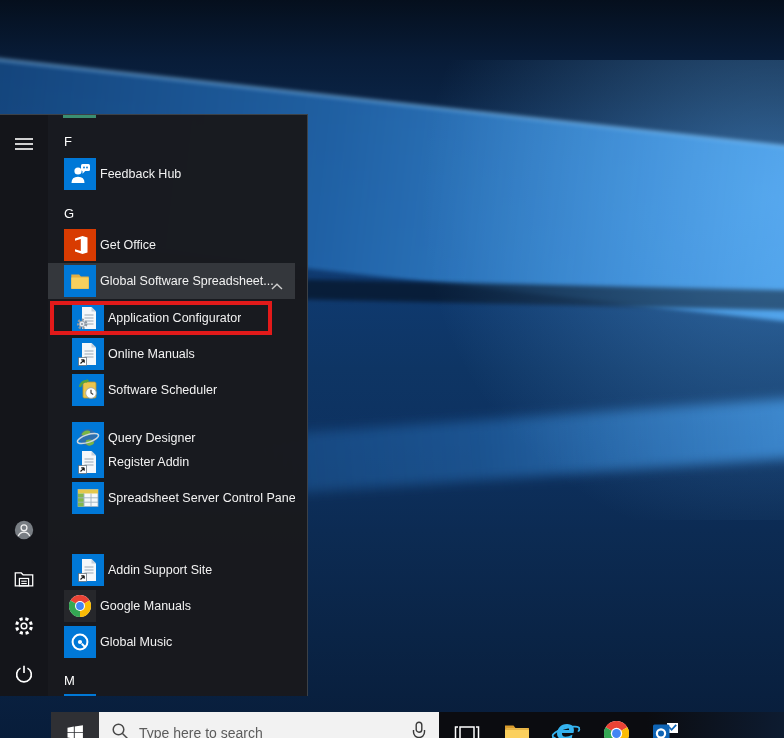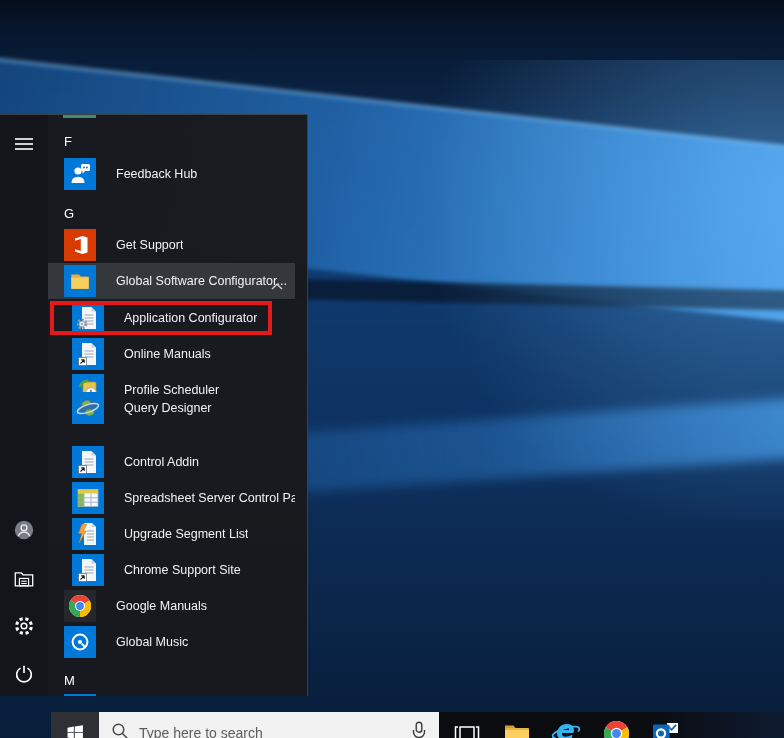--- a/index.html
+++ b/index.html
@@ -36,21 +36,21 @@
   .mheader { position:absolute; left:0; right:12px; padding-left:16px; display:flex;
     align-items:center; color:#fff; font-size:13px; }
   .mrow { position:absolute; left:0; right:12px; height:36px; display:flex; align-items:center; }
   .mrow.selected { background:#34373c; }
   .tile { width:32px; height:32px; flex:0 0 32px; display:flex; align-items:center;
     justify-content:center; background:#0078d7; }
   .tile.dark { background:#26272b; }
   .tile.orange { background:#d83b01; }
   .top .tile { margin-left:16px; }
   .sub .tile { margin-left:24px; }
-  .mlabel { margin-left:20px; color:#f2f2f2; font-size:12.5px; white-space:nowrap;
+  .mlabel { margin-left:4px; color:#f2f2f2; font-size:12.5px; white-space:nowrap;
     overflow:hidden; }
   .chev { position:absolute; right:12px; top:13px; }
   .sliver-top { position:absolute; left:63px; top:0; width:33px; height:2.5px; background:#3b8f71; }
   .sliver-bottom { position:absolute; left:64px; bottom:0; width:32px; height:2px; background:#0078d7; }
   .red-box { position:absolute; left:50px; top:186px; width:222px; height:34px;
     border:4px solid #e21a1a; z-index:9; pointer-events:none; }
 
   
   .taskbar { position:absolute; left:3px; bottom:0; width:784px; height:26px; z-index:10;
     background:linear-gradient(90deg,#0b0c10 0%,#0b0c10 76%,#0d1a2e 92%,#0e2138 100%);margin-left:48px; }
@@ -150,31 +150,31 @@
       <div class="mheader" style="top:81px;height:34px">
         <span>G</span>
       </div>
 
       <div class="mrow top" style="top:112px">
         <span class="tile orange">
           <svg width="24" height="24" viewBox="0 0 24 24">
             <path d="M7 5.5 L14.5 3 L19.5 4.5 V19.5 L14.5 21 L7 18.5 V16.3 L12.8 18 V6 L7 7.7 Z" fill="#fff"></path>
           </svg>
         </span>
-        <span class="mlabel">Get Support</span>
+        <span class="mlabel">Get Office</span>
       </div>
 
       <div class="mrow top selected" style="top:148px">
         <span class="tile">
           <svg width="22" height="22" viewBox="0 0 24 24">
             <path d="M2.5 5 h8.5 l2 2.2 h8.5 v13.3 h-19 z" fill="#e3ae41"></path>
             <path d="M2.5 8.2 h19 v12.3 h-19 z" fill="#f7cf5d"></path>
           </svg>
         </span>
-        <span class="mlabel">Global Software Configurator...</span>
+        <span class="mlabel">Global Software Spreadsheet...</span>
         <span class="chev">
           <svg width="12" height="7" viewBox="0 0 12 7">
               <path d="M1 6 L6 1.3 L11 6" stroke="#cfcfcf" stroke-width="1.4" fill="none"></path>
             </svg>
         </span>
       </div>
 
       <div class="mrow sub" style="top:185px">
         <span class="tile">
           <svg width="22" height="24" viewBox="0 0 22 24">
@@ -214,24 +214,24 @@
       <div class="mrow sub" style="top:257px">
         <span class="tile">
           <svg width="24" height="24" viewBox="0 0 24 24">
             <rect x="7" y="4" width="13" height="16" rx="1.5" fill="#eac54e" stroke="#b8962e" stroke-width="0.8"></rect>
             <path d="M4 9 a7.5 7.5 0 0 1 7 -6" stroke="#57a33b" stroke-width="2.4" fill="none"></path>
             <path d="M11 1 l2.4 2.2 l-3.4 1.4 z" fill="#57a33b"></path>
             <circle cx="15" cy="15" r="5.3" fill="#fff" stroke="#9aa4ad" stroke-width="0.8"></circle>
             <path d="M15 11.8 v3.2 l2.2 1.6" stroke="#444" stroke-width="1.2" fill="none"></path>
           </svg>
         </span>
-        <span class="mlabel">Profile Scheduler</span>
-      </div>
-
-      <div class="mrow sub" style="top:275px">
+        <span class="mlabel">Software Scheduler</span>
+      </div>
+
+      <div class="mrow sub" style="top:305px">
         <span class="tile">
           <svg width="24" height="24" viewBox="0 0 24 24">
             <circle cx="12" cy="11.5" r="8.5" fill="#2f6fae"></circle>
             <path d="M5.5 8.5 q2 -4 6 -4 q3.5 0.2 2.5 3 q-1 2.2 -4.2 2 q-3.3 0.5 -4.3 -1z" fill="#79b544"></path>
             <path d="M10.5 14 q4 -1.5 6.5 0.8 q2 2 -0.2 3.8 q-3 2 -6 0.2 q-2.2 -2 -0.3 -4.8z" fill="#79b544"></path>
             <ellipse cx="12" cy="12.5" rx="11" ry="3.8" fill="none" stroke="#cdd6de" stroke-width="1.5" transform="rotate(-18 12 12.5)"></ellipse>
           </svg>
         </span>
         <span class="mlabel">Query Designer</span>
       </div>
@@ -243,72 +243,56 @@
             <path d="M14.5 1 l4.5 4.5 h-4.5 z" fill="#c3cfdb"></path>
             <g stroke="#9aa8b5" stroke-width="1">
                 <line x1="7.5" y1="9" x2="16.5" y2="9"></line>
                 <line x1="7.5" y1="12" x2="16.5" y2="12"></line>
                 <line x1="7.5" y1="15" x2="16.5" y2="15"></line>
               </g>
             <rect x="1.5" y="15.5" width="8" height="8" fill="#fff" stroke="#5a6570" stroke-width="0.7"></rect>
             <path d="M3.5 21.5 L7.2 17.8 M7.2 17.8 h-3 M7.2 17.8 v3" stroke="#1b1b1b" stroke-width="1.2" fill="none"></path>
           </svg>
         </span>
-        <span class="mlabel">Control Addin</span>
+        <span class="mlabel">Register Addin</span>
       </div>
 
       <div class="mrow sub" style="top:365px">
         <span class="tile">
           <svg width="24" height="24" viewBox="0 0 24 24">
             <rect x="2" y="3.5" width="20" height="17" fill="#f5f8fa" stroke="#9fb2c0" stroke-width="0.8"></rect>
             <rect x="2" y="3.5" width="20" height="4" fill="#e3c84e"></rect>
             <rect x="2" y="7.5" width="6" height="13" fill="#83b84f"></rect>
             <g stroke="#9fb2c0" stroke-width="0.9">
               <line x1="2" y1="11.8" x2="22" y2="11.8"></line>
                 <line x1="2" y1="16.2" x2="22" y2="16.2"></line>
               <line x1="8" y1="7.5" x2="8" y2="20.5"></line>
                 <line x1="15" y1="7.5" x2="15" y2="20.5"></line>
             </g>
           </svg>
         </span>
         <span class="mlabel">Spreadsheet Server Control Panel</span>
       </div>
 
-      <div class="mrow sub" style="top:401px">
-        <span class="tile">
-          <svg width="24" height="24" viewBox="0 0 24 24">
-            <path d="M8 1 h8 l4 4 v18 h-12 z" fill="#f4f7fa"></path>
-            <path d="M16 1 l4 4 h-4 z" fill="#c3cfdb"></path>
-            <g stroke="#9aa8b5" stroke-width="1">
-                <line x1="11" y1="9" x2="18" y2="9"></line>
-                <line x1="11" y1="12" x2="18" y2="12"></line>
-                <line x1="11" y1="15" x2="18" y2="15"></line>
-                <line x1="11" y1="18" x2="18" y2="18"></line>
-              </g>
-            <path d="M6 2 L11 2 L7.5 9 L10.5 9 L3 21 L5.8 11.5 L2.5 11.5 Z" fill="#f2a33c" stroke="#c87f1f" stroke-width="0.5"></path>
-          </svg>
-        </span>
-        <span class="mlabel">Upgrade Segment List</span>
-      </div>
 
       <div class="mrow sub" style="top:437px">
         <span class="tile">
           <svg width="22" height="24" viewBox="0 0 22 24">
             <path d="M5 1 h9.5 l4.5 4.5 v17.5 h-14 z" fill="#f4f7fa"></path>
             <path d="M14.5 1 l4.5 4.5 h-4.5 z" fill="#c3cfdb"></path>
             <g stroke="#9aa8b5" stroke-width="1">
                 <line x1="7.5" y1="9" x2="16.5" y2="9"></line>
                 <line x1="7.5" y1="12" x2="16.5" y2="12"></line>
                 <line x1="7.5" y1="15" x2="16.5" y2="15"></line>
               </g>
             <rect x="1.5" y="15.5" width="8" height="8" fill="#fff" stroke="#5a6570" stroke-width="0.7"></rect>
             <path d="M3.5 21.5 L7.2 17.8 M7.2 17.8 h-3 M7.2 17.8 v3" stroke="#1b1b1b" stroke-width="1.2" fill="none"></path>
           </svg>
         </span>
-        <span class="mlabel">Chrome Support Site</span>
+        <span class="mlabel">Addin Support Site</span>
       </div>
 
       <div class="mrow top" style="top:473px">
         <span class="tile dark">
           <svg width="22" height="22" viewBox="0 0 22 22">
             <circle cx="11" cy="11" r="11" fill="#fff"></circle>
             <path d="M11 11 L1.47 5.5 A11 11 0 0 1 20.53 5.5 Z" fill="#ea4335"></path>
             <path d="M11 11 L20.53 5.5 A11 11 0 0 1 11 22 Z" fill="#fbbc05"></path>
             <path d="M11 11 L11 22 A11 11 0 0 1 1.47 5.5 Z" fill="#34a853"></path>
             <circle cx="11" cy="11" r="5" fill="#fff"></circle>

